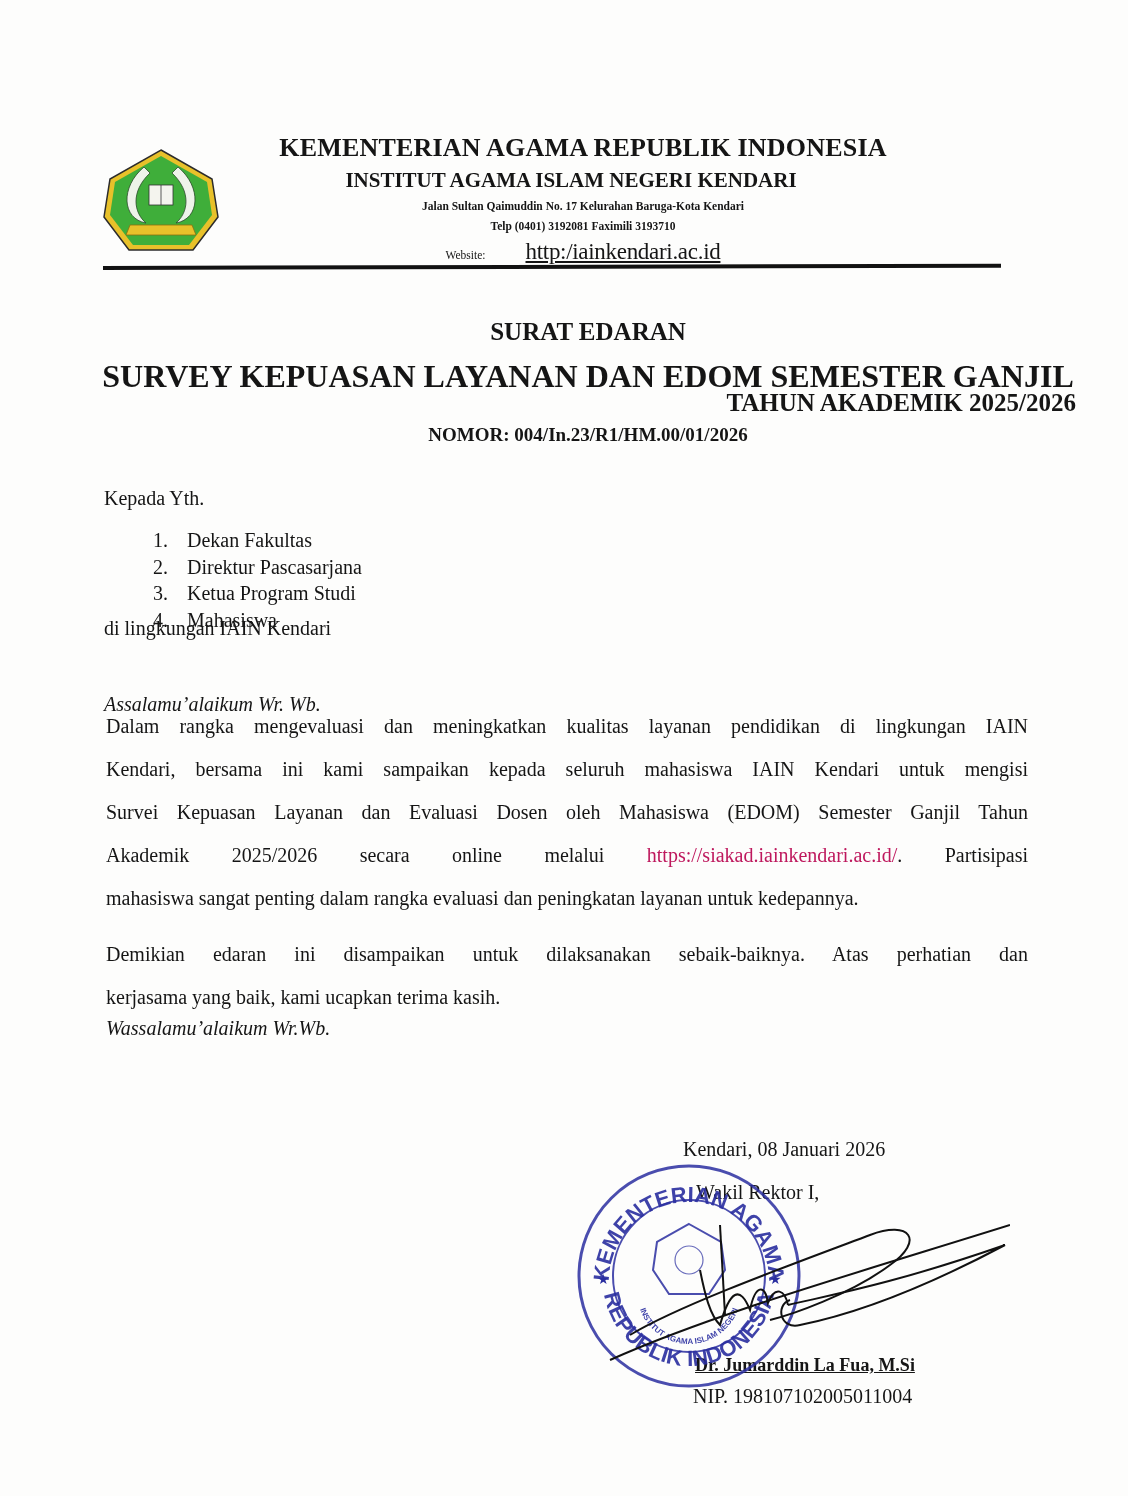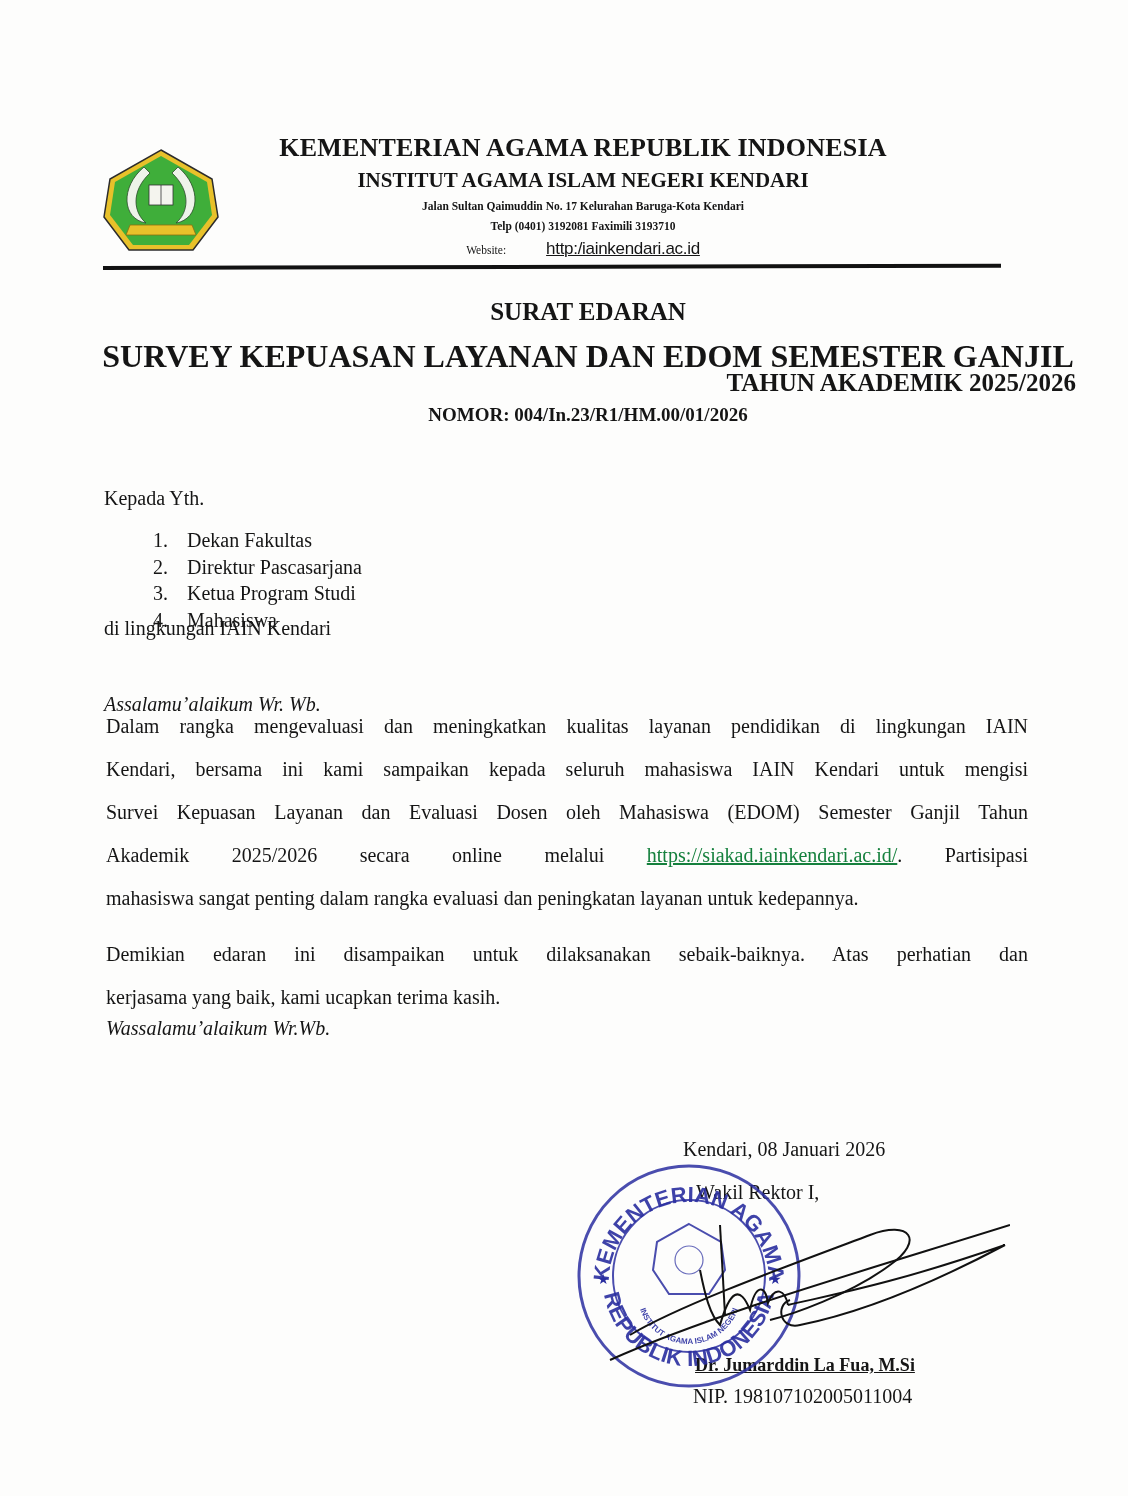--- a/index.html
+++ b/index.html
@@ -10,55 +10,55 @@
     overflow: hidden;
     font-family: "Liberation Serif", "DejaVu Serif", serif;
     color: #151515;
   }
   .abs { position: absolute; }
 
   
   .logo { left: 100px; top: 147px; width: 122px; height: 108px; }
   .kop-line1 { left: 270px; top: 133px; width: 626px; text-align: center;
     font-size: 26px; font-weight: bold; letter-spacing: 0.2px; white-space: nowrap; }
-  .kop-line2 { left: 270px; top: 168px; width: 626px; text-align: center;
+  .kop-line2 { left: 258px; top: 168px; width: 626px; text-align: center;
     font-size: 21px; font-weight: bold; white-space: nowrap; }
   .kop-addr { left: 270px; top: 200px; width: 626px; text-align: center;
     font-size: 11.5px; font-weight: bold; white-space: nowrap; }
   .kop-telp { left: 270px; top: 220px; width: 626px; text-align: center;
     font-size: 11.5px; font-weight: bold; white-space: nowrap; }
   .kop-web { left: 270px; top: 239px; width: 626px; text-align: center; white-space: nowrap; }
   .kop-web .lbl { font-size: 11.5px; font-weight: normal; text-align: right; }
-  .kop-web .url { font-size: 17px; text-decoration: underline; font-family: Liberation Sans, sans-serif; letter-spacing: -0.3px; padding-left: 36px; }
+  .kop-web .url { font-size: 23px; text-decoration: underline; font-family: Liberation Serif, serif; letter-spacing: -0.3px; padding-left: 36px; }
   .kop-divider { left: 103px; top: 266px; width: 898px; height: 4px; background: #121212;
     transform: rotate(-0.15deg); transform-origin: left center; }
 
   
-  .title { left: 100px; width: 976px; text-align: center; font-weight: bold; white-space: nowrap; }
+  .title { left: 100px; width: 976px; text-align: center; font-weight: bold; white-space: nowrap; margin-top: 20px; }
   .t1 { top: 298px; font-size: 25px; }
   .t2 { top: 338px; font-size: 32px; text-align: center; }
   .t3 { top: 369px; font-size: 25px; text-align: right; }
   .t4 { top: 404px; font-size: 19px; }
 
   
   .txt { font-size: 20px; white-space: nowrap; }
   .kepada { left: 104px; top: 487px; }
   .list { left: 138px; top: 512px; margin: 15px; padding: 0; list-style: none; }
   .list li { font-size: 20px; height: 26.5px; line-height: 26.5px; white-space: nowrap; }
   .list .num { display: inline-block; width: 34px; }
   .lingkungan { left: 104px; top: 617px; }
   .salam { left: 104px; top: 673px; font-style: italic; margin-top: 20px; }
 
   .para { left: 106px; width: 922px; font-size: 20px; text-align: justify;
     font-family: "Liberation Serif", serif; }
   .para .line { display: block; height: 43px; line-height: 43px; text-align: justify; text-align-last: justify; white-space: nowrap; }
   .para .line.last { text-align-last: left; }
   .p1 { top: 705px; }
   .p2 { top: 933px; }
-  .link { text-decoration: underline; color: #15803d; }
+  .link { color: #be185d; }
   .wassalam { left: 106px; top: 1017px; font-style: italic; font-size: 20px; }
 
   
   .place-date { left: 683px; top: 1138px; font-size: 20px; white-space: nowrap; }
   .jabatan { left: 696px; top: 1181px; font-size: 20px; white-space: nowrap; }
   .signer { left: 695px; top: 1355px; font-size: 18px; font-weight: bold; text-decoration: underline; white-space: nowrap; }
   .nip { left: 693px; top: 1385px; font-size: 20px; white-space: nowrap; }
   .stamp { left: 575px; top: 1162px; width: 228px; height: 228px; }
   .signature { left: 590px; top: 1195px; width: 420px; height: 180px; }
 </style>

